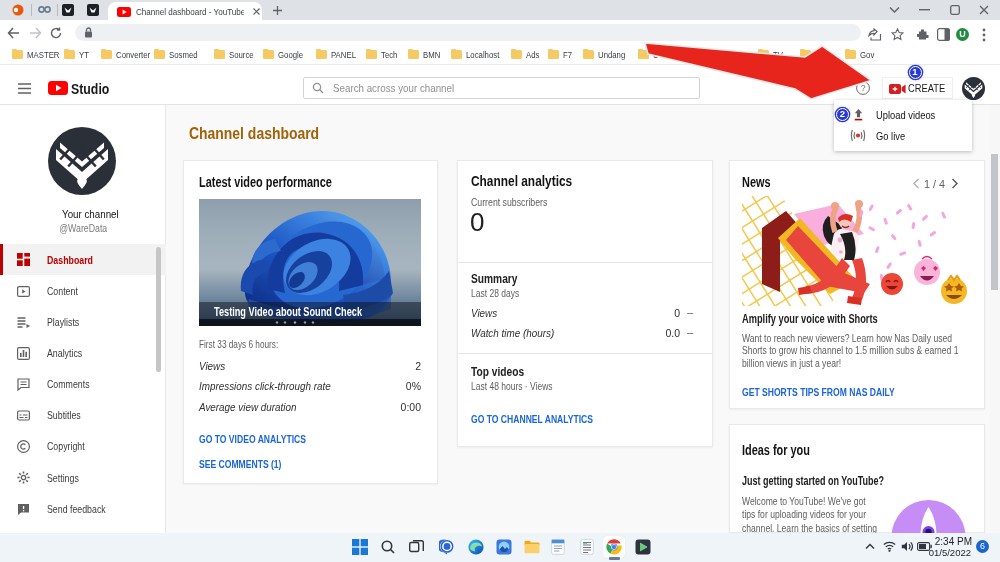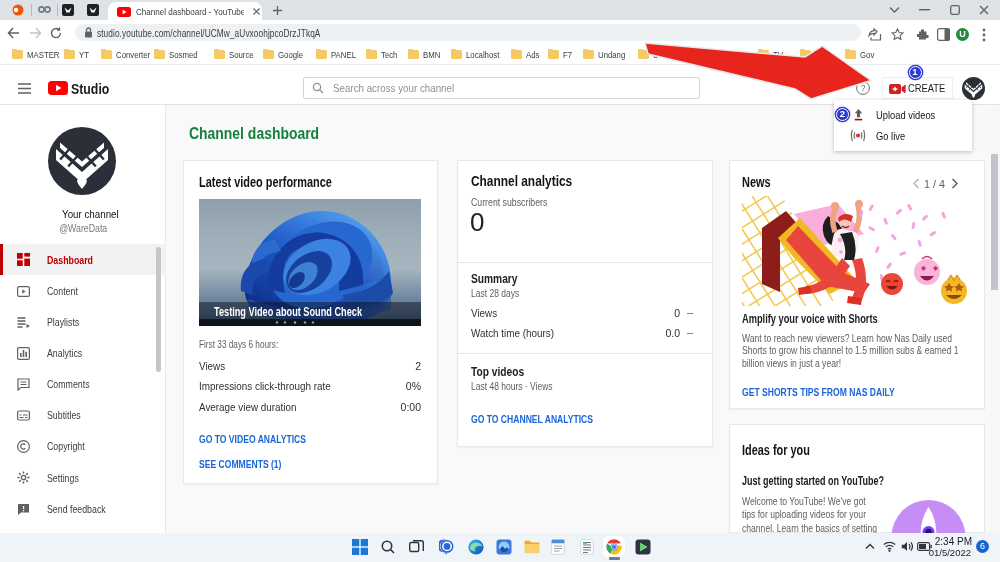--- a/index.html
+++ b/index.html
@@ -35,30 +35,30 @@
 #chavatar { left:48px; top:127px; width:68px; height:68px; border-radius:50%; background:#2b2f38; }
 .mitem { position:absolute; left:0; width:166px; height:31px; }
 .mico { position:absolute; left:17px; top:9px; width:13px; height:13px; }
 .mtxt { position:absolute; left:47px; top:9.5px; font-size:11px; color:#3c3c3c; transform:scaleX(0.80); transform-origin:0 0; }
 #m-dash { background:#f2f2f2; }
 #m-dash:before { content:""; position:absolute; left:0; top:0; width:3px; height:31px; background:#c00000; }
 #m-dash .mtxt { color:#c00000; font-weight:bold; }
 
 
 #content { left:166px; top:105px; width:834px; height:428px; background:#f9f9f9; }
-h1 { position:absolute; left:23px; top:18.5px; font-size:17px; font-weight:bold; color:#15803d; }
+h1 { position:absolute; left:23px; top:18.5px; font-size:17px; font-weight:bold; color:#a16207; }
 .card { position:absolute; background:#fff; border:1px solid #e9e9e9; box-shadow:0 1px 2px rgba(0,0,0,0.05); }
 #card1 { left:17px; top:55px; width:255px; height:324px; }
 #card2 { left:291px; top:55px; width:256px; height:287px; }
 #card3 { left:563px; top:55px; width:256px; height:249px; }
 #card4 { left:563px; top:319px; width:256px; height:109px; }
 .ctitle { position:absolute; font-size:14px; color:#141414; font-weight:bold; }
 .gray { color:#606060; }
 .link { color:#1a65d8; font-weight:bold; font-size:11px; }
-.row { position:absolute; font-size:10.5px; color:#303030; } .row .sx85 { transform:scaleX(0.94); }
+.row { position:absolute; font-size:10.5px; color:#303030;font-style:italic; } .row .sx85 { transform:scaleX(0.94); }
 .rval { position:absolute; font-size:10.5px; color:#303030; text-align:right; }
 
 
 #taskbar { left:0; top:533px; width:1000px; height:29px; background:#eff4f9; }
 
 
 #dropdown { left:834px; top:100px; width:138px; height:51px; background:#fff; box-shadow:0 1px 4px rgba(0,0,0,0.25); z-index:30; }
 .ditem { position:absolute; left:0; width:119px; height:22px; font-size:11.8px; color:#141414; }
 .badge { position:absolute; width:13px; height:13px; border-radius:50%; background:#2b3bd2; border:1.2px solid #fff; box-shadow:0 0 0 1.3px #2b3bd2, 0 0 3px 1px rgba(38,56,205,0.2); color:#fff; font-size:9.5px; font-weight:bold; text-align:center; line-height:10.5px; z-index:40; }
 #overlay { left:0; top:0; width:1000px; height:562px; z-index:35; pointer-events:none; }
@@ -122,21 +122,20 @@
       <path d="M7 1l4.5 5L7 11M11.5 6H1" stroke="#c0c3c7" stroke-width="1.5" fill="none"></path>
     </svg>
   <svg class="abs" style="left:50px;top:27px" width="12" height="12" viewBox="0 0 12 12">
       <path d="M10.5 6a4.5 4.5 0 1 1-1.4-3.2M9.5 0.5v2.6H6.9" stroke="#5f6368" stroke-width="1.4" fill="none"></path>
     </svg>
   <div class="abs" id="urlpill"></div>
   <svg class="abs" style="left:84px;top:26.5px" width="9" height="11" viewBox="0 0 9 11">
       <rect x="1" y="4.5" width="7" height="6" rx="1" fill="#5f6368"></rect>
       <path d="M2.5 4.5V3a2 2 0 0 1 4 0v1.5" stroke="#5f6368" stroke-width="1.3" fill="none"></path>
     </svg>
-  <div class="abs" id="urltext"><span class="sx85" style="transform:scaleX(0.79)">studio.youtube.com/channel/UCMw_aUvxoohjpcoDrzJTkqA</span></div>
   <svg class="abs" style="left:868px;top:28px" width="14" height="13" viewBox="0 0 14 13">
       <path d="M9 3.5L6 1v1.7C3 3 1.5 5 1 7.5c1.3-1.5 2.9-2.2 5-2.2v1.7zM3 9.5V12h9.5V6" stroke="#5f6368" stroke-width="1.2" fill="none"></path>
     </svg>
   <svg class="abs" style="left:891px;top:28px" width="13" height="13" viewBox="0 0 13 13">
       <path d="M6.5 1l1.7 3.6 3.8.4-2.9 2.6.8 3.9-3.4-2-3.4 2 .8-3.9L1 5l3.8-.4z" fill="none" stroke="#5f6368" stroke-width="1.1"></path>
     </svg>
   <svg class="abs" style="left:916px;top:28px" width="13" height="13" viewBox="0 0 13 13">
       <path d="M5 1.5h3v2h2.5V7h2v3H10v1.5H3V9H1V6h2V3.5h2z" fill="#5f6368"></path>
     </svg>
   <svg class="abs" style="left:937px;top:28px" width="13" height="13" viewBox="0 0 13 13">

